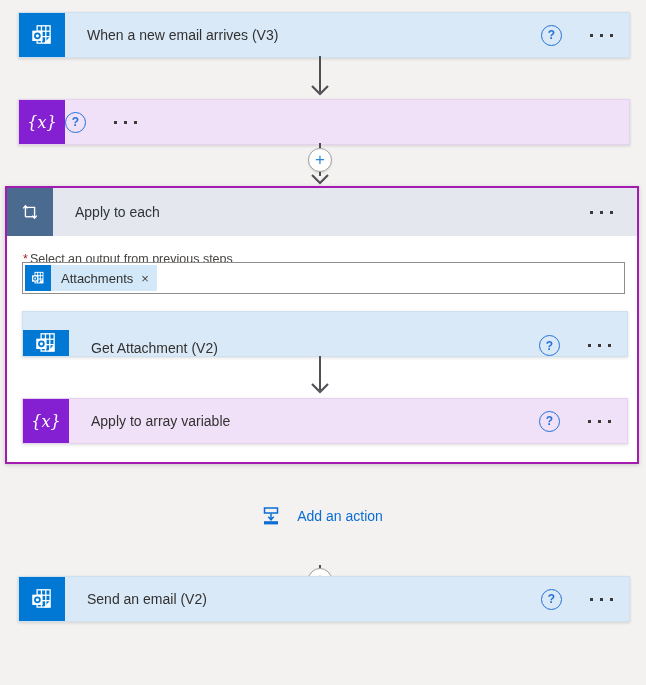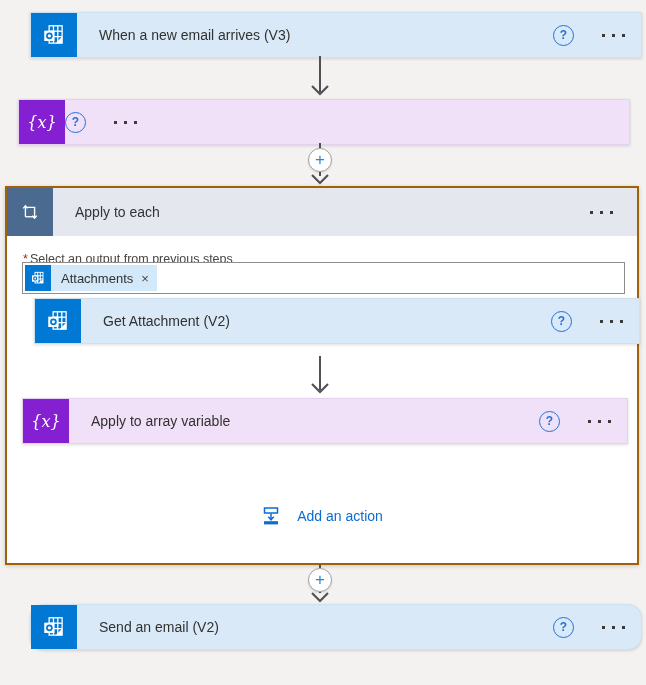--- a/index.html
+++ b/index.html
@@ -19,27 +19,27 @@
   }
   .card .iconblock{
     width:46px;flex:0 0 46px;
     display:flex;align-items:center;justify-content:center;
   }
   .card .cardbody{
     flex:1;display:flex;align-items:center;
     padding-left:22px;font-size:14px;color:#323130;
   }
   .card .actions{display:flex;align-items:center;gap:28px;padding-right:16px;}
-  .blue{background:#d9e9f7;border:1px solid #cfe0ef;margin-left:12px;}
+  .blue{background:#d9e9f7;border:1px solid #cfe0ef;}
   .blue .iconblock{background:#0078d4;}
   .purple{background:#f0e1f8;border:1px solid #e4d2ef;}
   .purple .iconblock{background:#8520d2;}
   .c1{left:18px;top:12px;width:610px;}
   .c2{left:18px;top:99px;width:610px;}
-  .c5{left:18px;top:604px;width:610px;border-radius:14px;}
+  .c5{left:18px;top:576px;width:610px;}
 
   .helpbtn{
     width:19px;height:19px;border:1.5px solid #2471d7;border-radius:50%;
     color:#2471d7;font-size:12px;font-weight:bold;
     display:flex;align-items:center;justify-content:center;
     background:transparent;cursor:pointer;
   }
   .dots{display:flex;gap:7px;align-items:center;cursor:pointer;padding:4px 0;}
   .dots i{width:3px;height:3px;background:#3b3a39;display:block;}
 
@@ -54,22 +54,22 @@
   .pluscircle{
     position:absolute;width:24px;height:24px;border-radius:50%;
     background:#fff;border:1px solid #a5a3a1;box-sizing:border-box;
     color:#2b88d8;font-size:17px;line-height:21px;text-align:center;
     cursor:pointer;box-shadow:0 1px 2px rgba(0,0,0,.12);
     font-weight:400;
   }
 
   
   .scope{
-    position:absolute;left:5px;top:186px;width:634px;height:379px;
-    background:#fff;border:2px solid #a16207;box-sizing:border-box;
+    position:absolute;left:5px;top:186px;width:634px;height:278px;
+    background:#fff;border:2px solid #a21caf;box-sizing:border-box;
     box-shadow:0 1px 4px rgba(0,0,0,.18);
   }
   .scope-header{
     height:48px;display:flex;align-items:stretch;background:#e4e8ee;cursor:pointer;
   }
   .scope-header .iconblock{
     width:46px;flex:0 0 46px;background:#4a6a90;
     display:flex;align-items:center;justify-content:center;
   }
   .scope-title{
@@ -91,21 +91,21 @@
   }
   .token .tok-icon{
     width:26px;background:#0078d4;display:flex;align-items:center;justify-content:center;
   }
   .token .tok-label{
     display:flex;align-items:center;padding:0 6px 0 10px;font-size:13px;color:#323130;
   }
   .token .tok-close{
     display:flex;align-items:center;padding:0 8px 0 2px;font-size:13px;color:#484644;cursor:pointer;
   }
-  .c3{left:15px;top:110px;width:604px;}
+  .c3{left:15px;top:123px;width:604px;align-items:flex-end;}
   .c4{left:15px;top:210px;width:604px;}
   .addaction{
     position:absolute;left:0;top:318px;width:100%;
     display:flex;align-items:center;justify-content:center;gap:16px;cursor:pointer;
   }
   .addaction span{font-size:14px;color:#0b6cd4;}
 </style>
 </head>
 <body>
 

